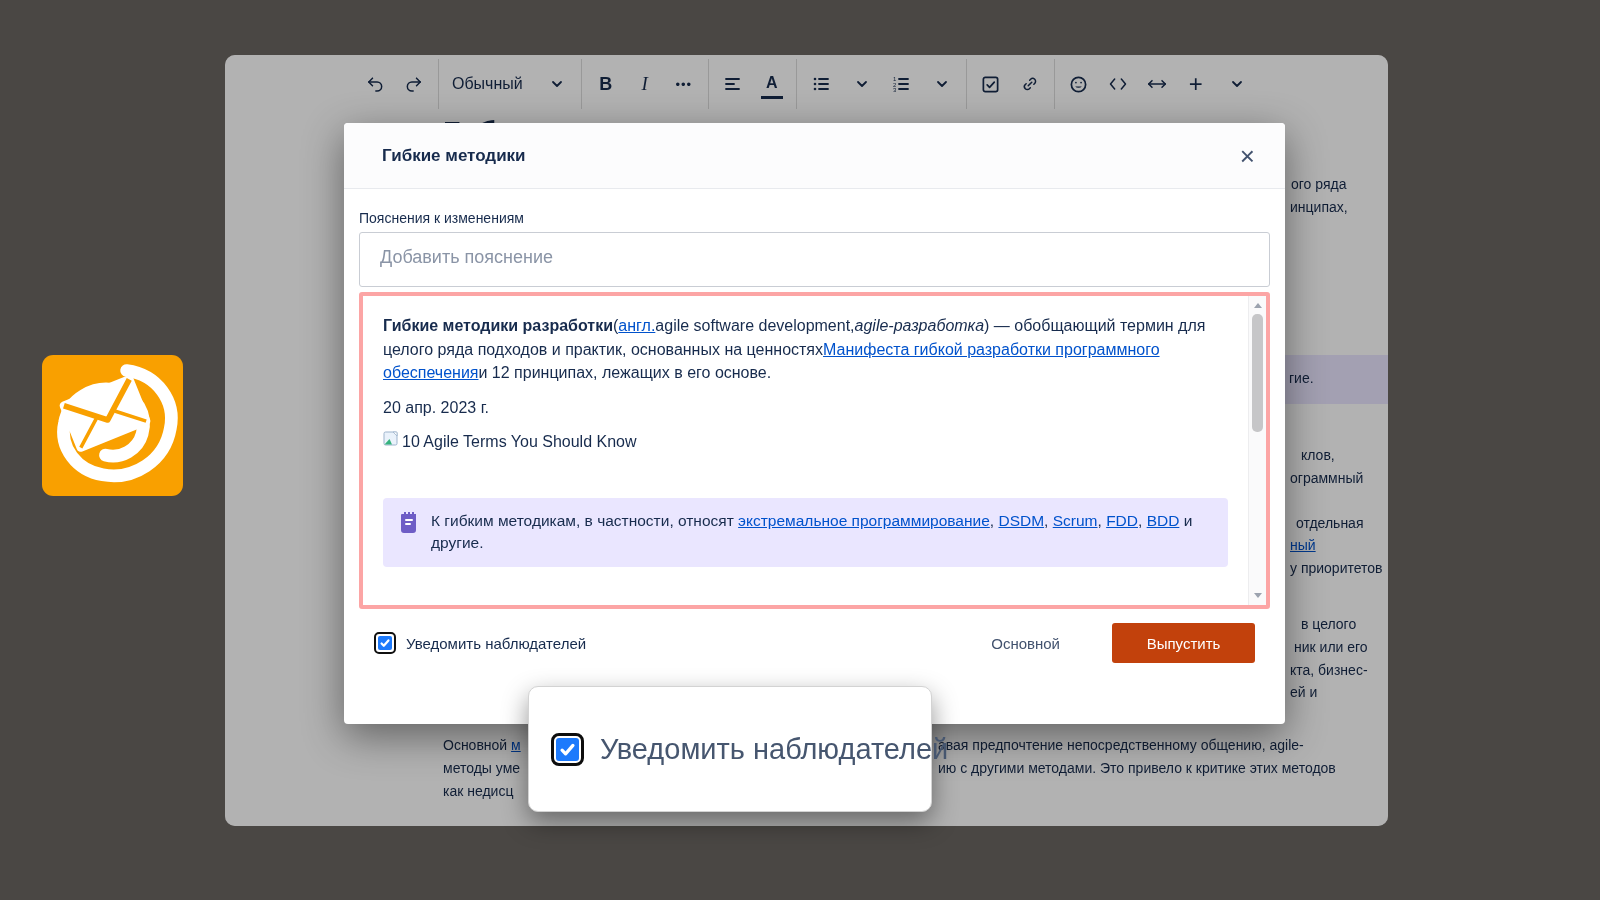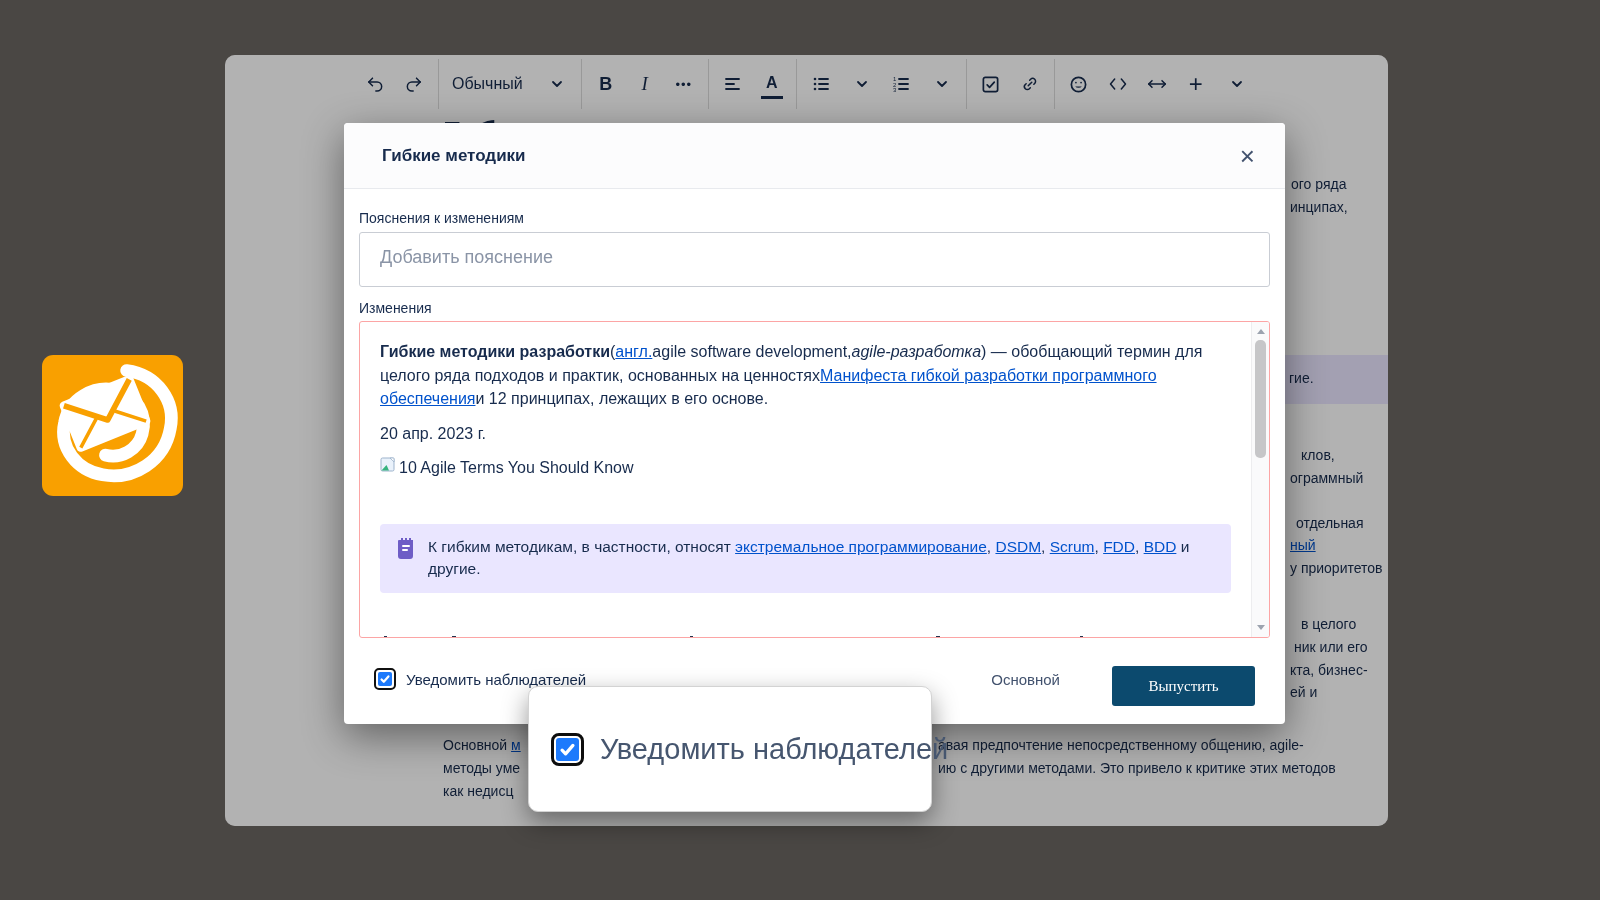--- a/index.html
+++ b/index.html
@@ -62,21 +62,21 @@
   .modal-body { padding:0 15px; }
   .field-label { margin-top:21px; font-size:14px; color:#172B4D; }
   .comment {
     display:block; margin-top:6px; width:100%; height:55px; resize:none;
     border:1px solid #C9CDD4; border-radius:3px; padding:14px 20px;
     font-family:inherit; font-size:18px; color:#172B4D; outline:none;
   }
   .comment::placeholder { color:#8A94A6; }
   .lbl2 { margin-top:13px; }
 
-  .preview { margin-top:5px; position:relative; height:317px; border:1px solid #fca5a5; border-radius:3px; overflow:hidden; background:#fff; }
+  .preview { margin-top:5px; position:relative; height:317px; border:4px solid #fca5a5; border-radius:3px; overflow:hidden; background:#fff; }
   .pv-content { position:absolute; left:0; top:0; right:18px; bottom:0; padding:18px 20px 0; overflow:hidden; font-size:16px; line-height:1.47; }
   .pv-content p { margin:0; }
   .pv-link { color:#0052CC; text-decoration:underline; cursor:pointer; }
   .pv-date { margin-top:11px !important; }
   .pv-img { margin-top:11px; display:flex; align-items:center; gap:3px; }
   .pv-panel { margin-top:44px; background:#EAE6FF; border-radius:4px; padding:12px 16px; display:flex; gap:12px; font-size:15.5px; line-height:1.45; }
   .clip-marks { margin-top:42px; position:relative; height:6px; }
   .clip-marks i { position:absolute; top:1px; width:3px; height:5px; background:#22344f; }
   .clip-marks i:nth-child(1){left:4px}.clip-marks i:nth-child(2){left:72px;width:4px}
   .clip-marks i:nth-child(3){left:310px}.clip-marks i:nth-child(4){left:556px;width:4px}
@@ -88,21 +88,21 @@
   .pv-up { top:7px; border-bottom:5px solid #9CA3AF; }
   .pv-down { bottom:7px; border-top:5px solid #9CA3AF; }
 
   .modal-footer { display:flex; align-items:center; margin-top:14px; padding:0 15px; }
   .cb-sm { width:22px; height:22px; border:2px solid #101010; border-radius:5px; background:#fff; padding:2px; cursor:pointer; flex:none; }
   .cb-sm .fill, .cb-lg .fill { width:100%; height:100%; background:#1D7AFC; border-radius:2px; display:flex; align-items:center; justify-content:center; }
   .cb-sm svg, .cb-lg svg { stroke:#fff; fill:none; stroke-linecap:round; stroke-linejoin:round; }
   .footer-label { margin-left:10px; font-size:15px; }
   .spacer { flex:1; }
   .btn-close { border:none; background:none; font-family:inherit; font-size:15px; color:#42526E; margin-right:46px; cursor:pointer; }
-  .btn-publish { border:none; width:143px; height:40px; border-radius:3px; background:#0c4a6e; color:#fff; font-family:Liberation Serif, serif; font-size:15px; cursor:pointer;margin-top:14px; }
+  .btn-publish { border:none; width:143px; height:40px; border-radius:3px; background:#c2410c; color:#fff; font-family:Liberation Sans, sans-serif; font-size:15px; cursor:pointer; }
 
   
   .magnifier {
     position:absolute; left:528px; top:686px; width:404px; height:126px;
     background:#fff; border:1px solid #D3D3D3; border-radius:10px; z-index:25;
     box-shadow:0 10px 26px rgba(0,0,0,0.42);
     display:flex; align-items:center; padding-left:22px; gap:16px;
   }
   .cb-lg { width:33px; height:33px; border:3px solid #0d0d0d; border-radius:8px; background:#fff; padding:2px; cursor:pointer; flex:none; }
   .cb-lg .fill { border-radius:3px; }
@@ -270,21 +270,20 @@
 </div>
 
 <div class="modal">
   <div class="modal-header">
     <span class="modal-title">Гибкие методики</span>
     <span class="modal-close">×</span>
   </div>
   <div class="modal-body">
     <div class="field-label">Пояснения к изменениям</div>
     <textarea class="comment" placeholder="Добавить пояснение" style=""></textarea>
-    <div class="field-label lbl2">Изменения</div>
 
     <div class="preview">
       <div class="pv-content">
         <p><b>Гибкие методики разработки</b><span>(</span><a class="pv-link">англ.</a><span>agile software development,</span><i>agile-разработка</i><span>) — обобщающий термин для целого ряда подходов и практик, основанных на ценностях</span><a class="pv-link">Манифеста гибкой разработки программного обеспечения</a><span>и 12 принципах, лежащих в его основе.</span></p>
         <p class="pv-date">20 апр. 2023 г.</p>
         <div class="pv-img">
           <span>
             <svg width="16" height="16" viewBox="0 0 16 16">
                 <rect x="1" y="1" width="13" height="13" rx="1.5" fill="#EAF2FB" stroke="#9DB3CC" stroke-width="1"></rect>
                 <path d="M1.5 13.5 L6.5 8 L9 13.5 z" fill="#36B37E"></path>

